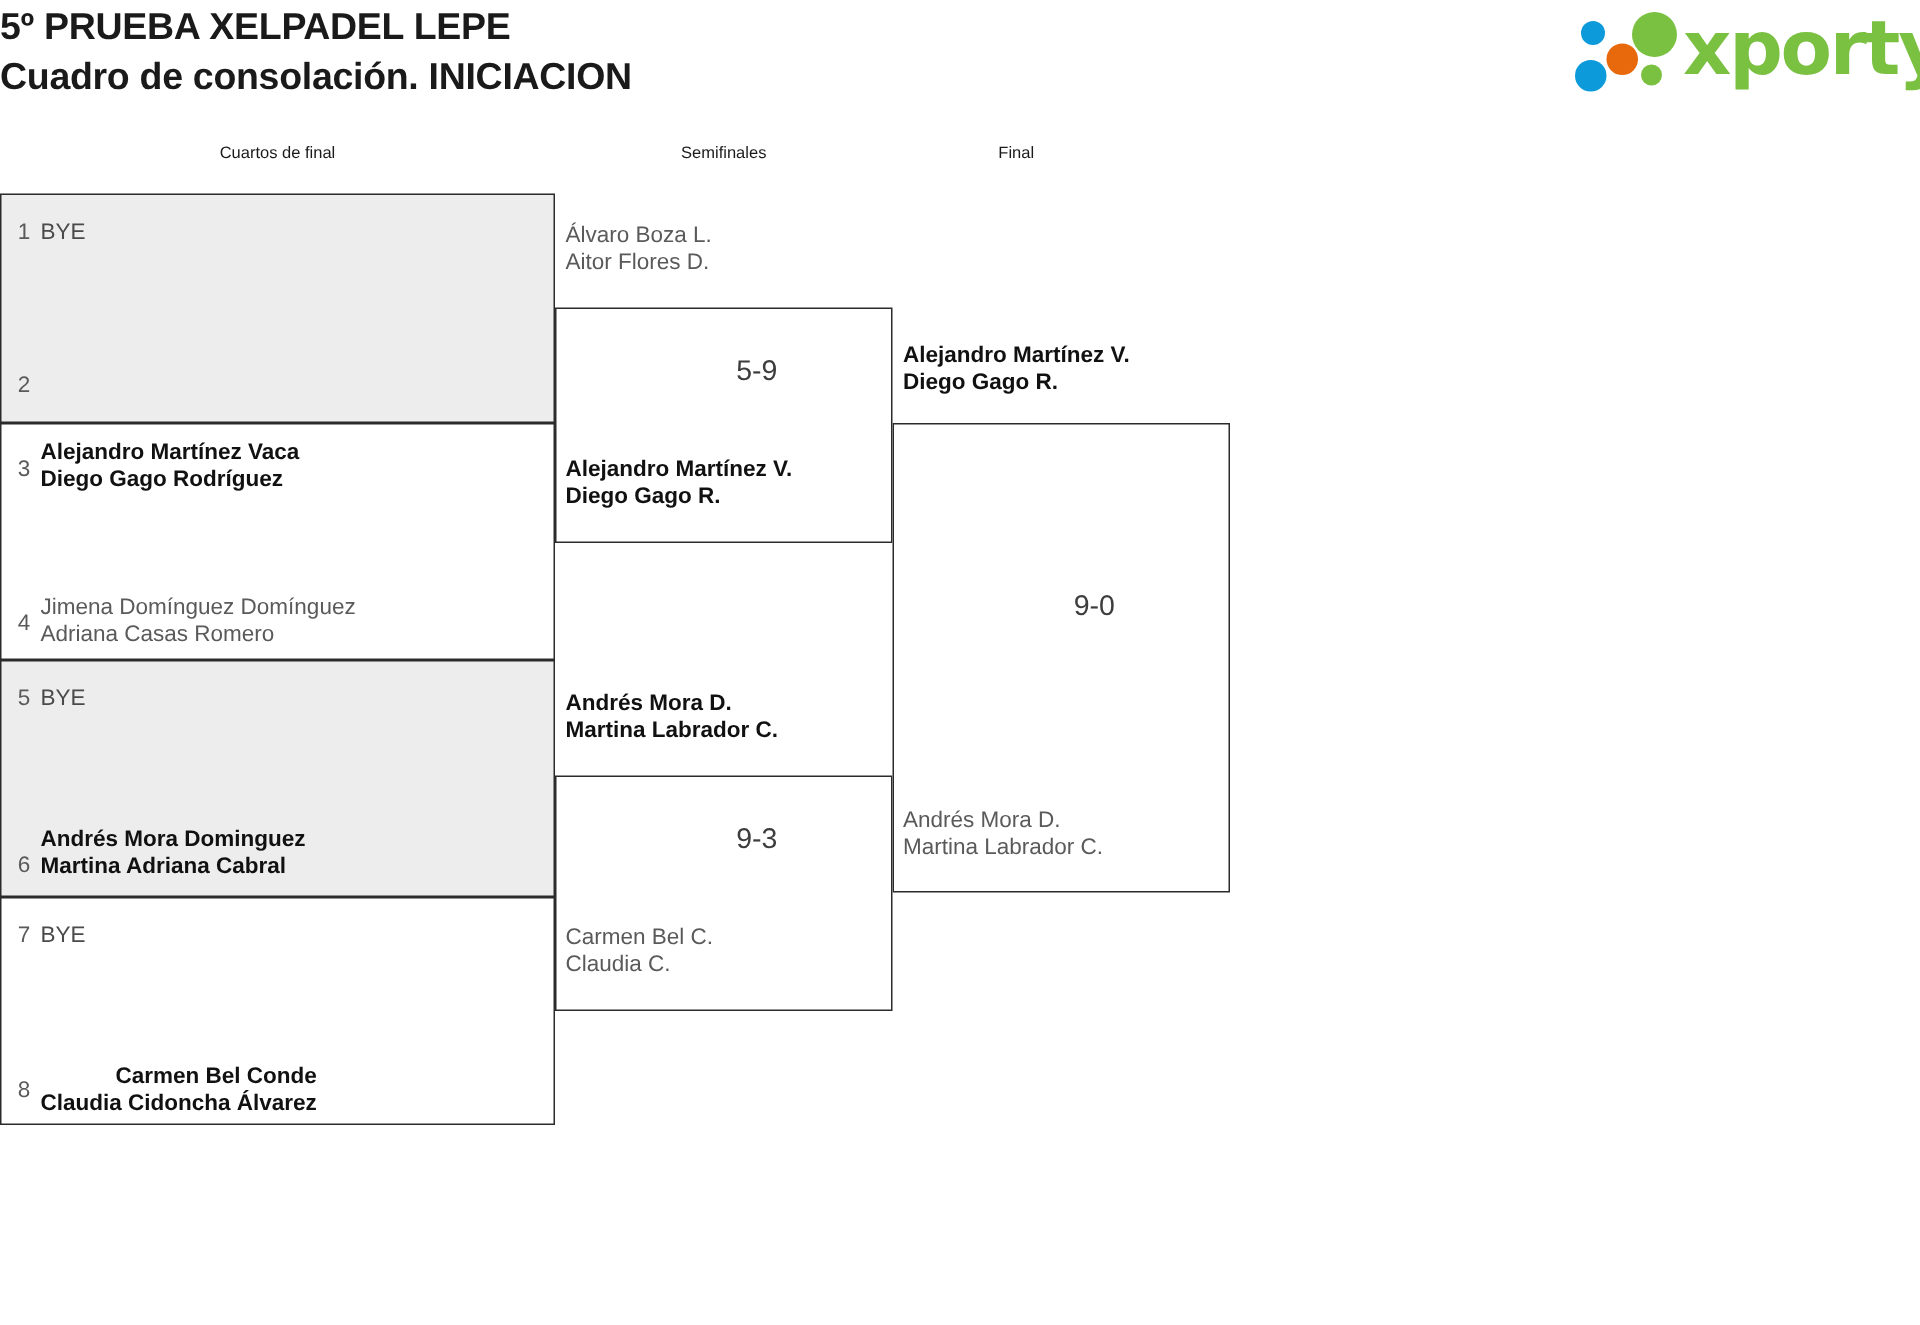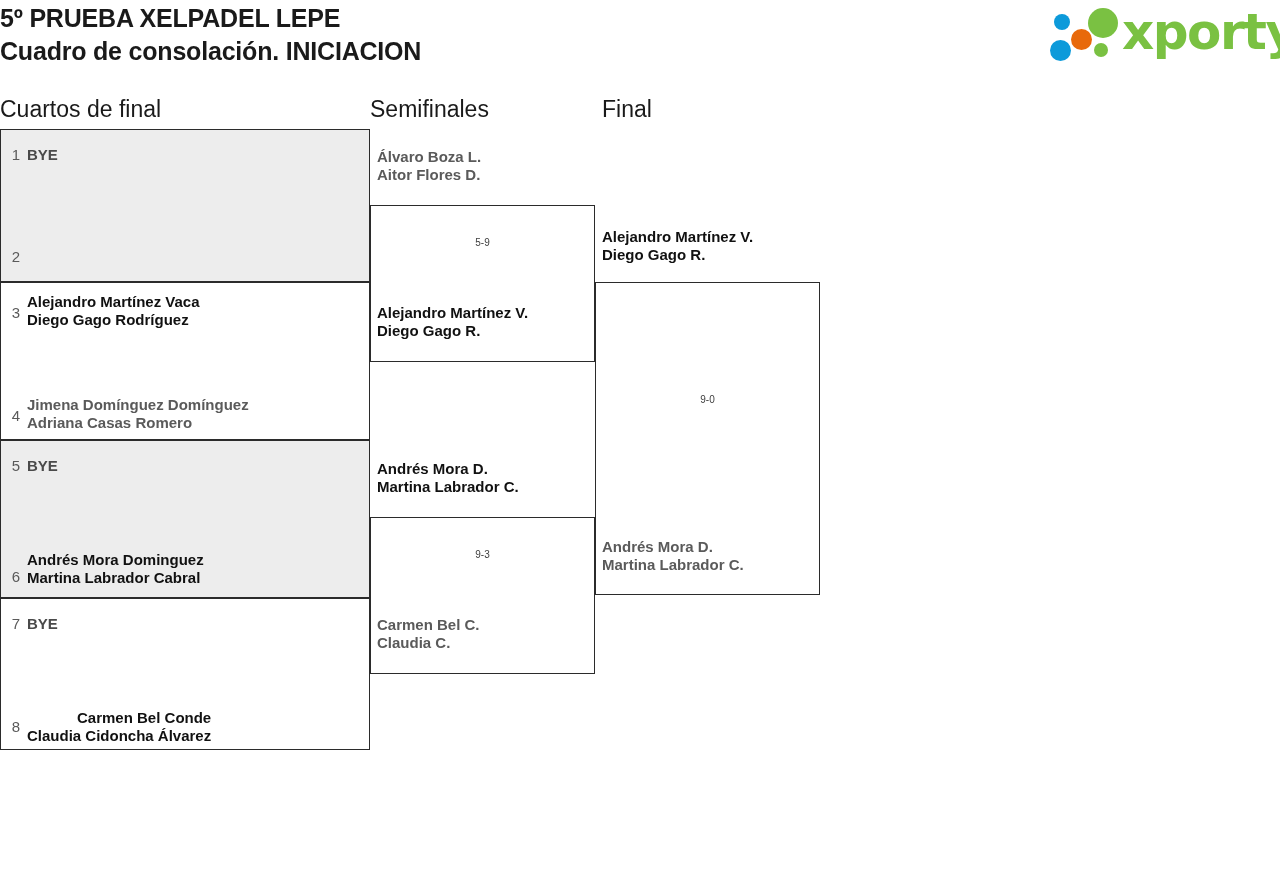--- a/index.html
+++ b/index.html
@@ -36,24 +36,24 @@
     font-weight: 700;
     color: #7ac142;
     letter-spacing: -1.5px;
     line-height: 60px;
   }
 
   
   .col-head {
     position: absolute;
     top: 96px;
-    font-size: 23px;
+    font-size: 11px;
     font-weight: 400;
     color: #1a1a1a;
-    text-align: left;
+    text-align: center;
     white-space: nowrap;
   }
 
   
   .qf-box {
     position: absolute;
     left: 0px;
     width: 370px;
     border: 1px solid #2b2b2b;
     background: #ffffff;
@@ -76,32 +76,33 @@
     text-align: center;
   }
 
   
   .team {
     position: absolute;
     font-size: 15px;
     line-height: 18px;
     white-space: nowrap;
   }
-  .team .ln { display: block; font-weight: bold; }
+  .team .ln { display: block; }
   .team.win { color: #111111; font-weight: 700; }
   .team.lose { color: #5a5a5a; font-weight: 400; }
   .team.bye { color: #4a4a4a; font-weight: 400; font-size: 15px; }
 
   
   .score {
     position: absolute;
-    font-size: 10px;
+    font-size: 19px;
     color: #3d3d3d;
     text-align: center;
     white-space: nowrap;
+    margin-left: 22px;
   }
 </style>
 </head>
 <body>
 
 <div id="root">
 
   <div class="title-block">
     <div class="title-line">5º PRUEBA XELPADEL LEPE</div>
     <div class="title-line">Cuadro de consolación. INICIACION</div>
@@ -117,21 +118,21 @@
     </div>
     <div class="logo-word">xporty</div>
   </div>
 
   <div class="col-head" style="left:0px; width:370px;">
     <span>Cuartos de final</span>
   </div>
   <div class="col-head" style="left:370px; width:225px;">
     <span>Semifinales</span>
   </div>
-  <div class="col-head" style="left:602px; width:225px;">
+  <div class="col-head" style="left:565px; width:225px;">
     <span>Final</span>
   </div>
 
   <div class="qf-box shaded" style="top:129px; height:153px;">
     <span class="seed" style="top:16px;">1</span>
     <div class="team bye" style="left:26px; top:16px;">
       <span class="ln">BYE</span>
     </div>
 
     <span class="seed" style="top:118px;">2</span>
@@ -156,21 +157,21 @@
 
   <div class="qf-box shaded" style="top:440px; height:158px;">
     <span class="seed" style="top:16px;">5</span>
     <div class="team bye" style="left:26px; top:16px;">
       <span class="ln">BYE</span>
     </div>
 
     <span class="seed" style="top:127px;">6</span>
     <div class="team win" style="left:26px; top:110px;">
       <span class="ln">Andrés Mora Dominguez</span>
-      <span class="ln">Martina Labrador Cabral</span>
+      <span class="ln">Martina Adriana Cabral</span>
     </div>
 
     <div class="score" style="left:0px; top:71px; width:370px;"></div>
   </div>
 
   <div class="qf-box" style="top:598px; height:152px;">
     <span class="seed" style="top:16px;">7</span>
     <div class="team bye" style="left:26px; top:16px;">
       <span class="ln">BYE</span>
     </div>

